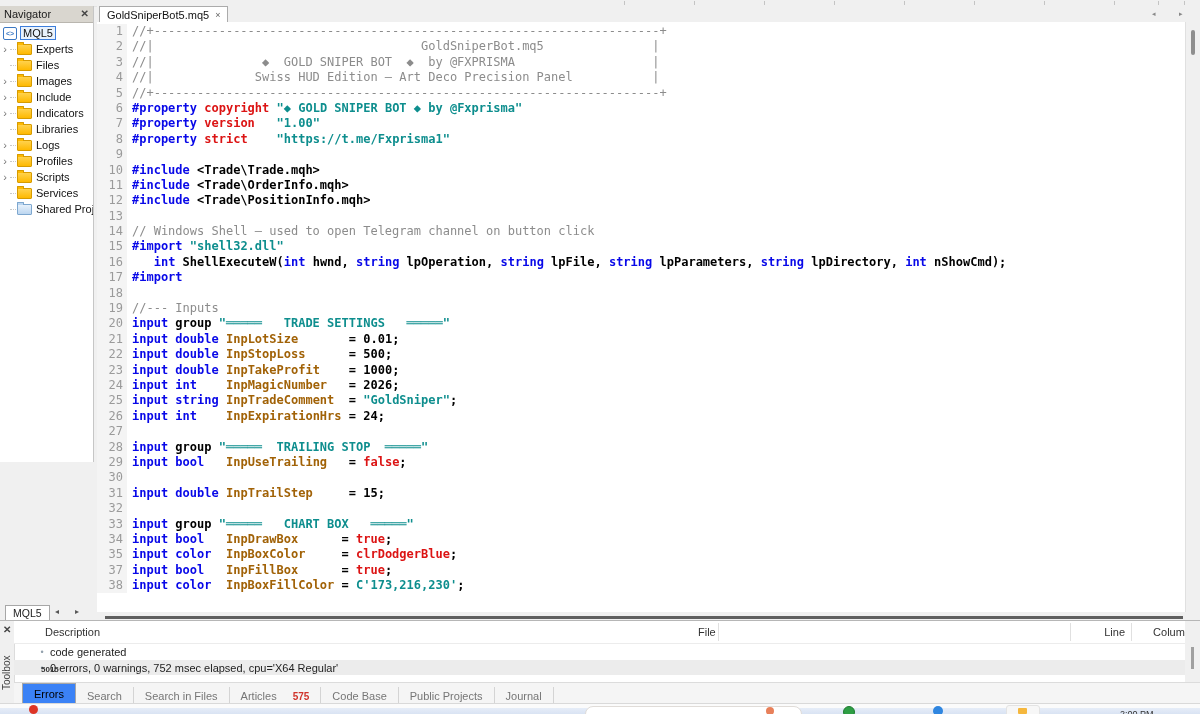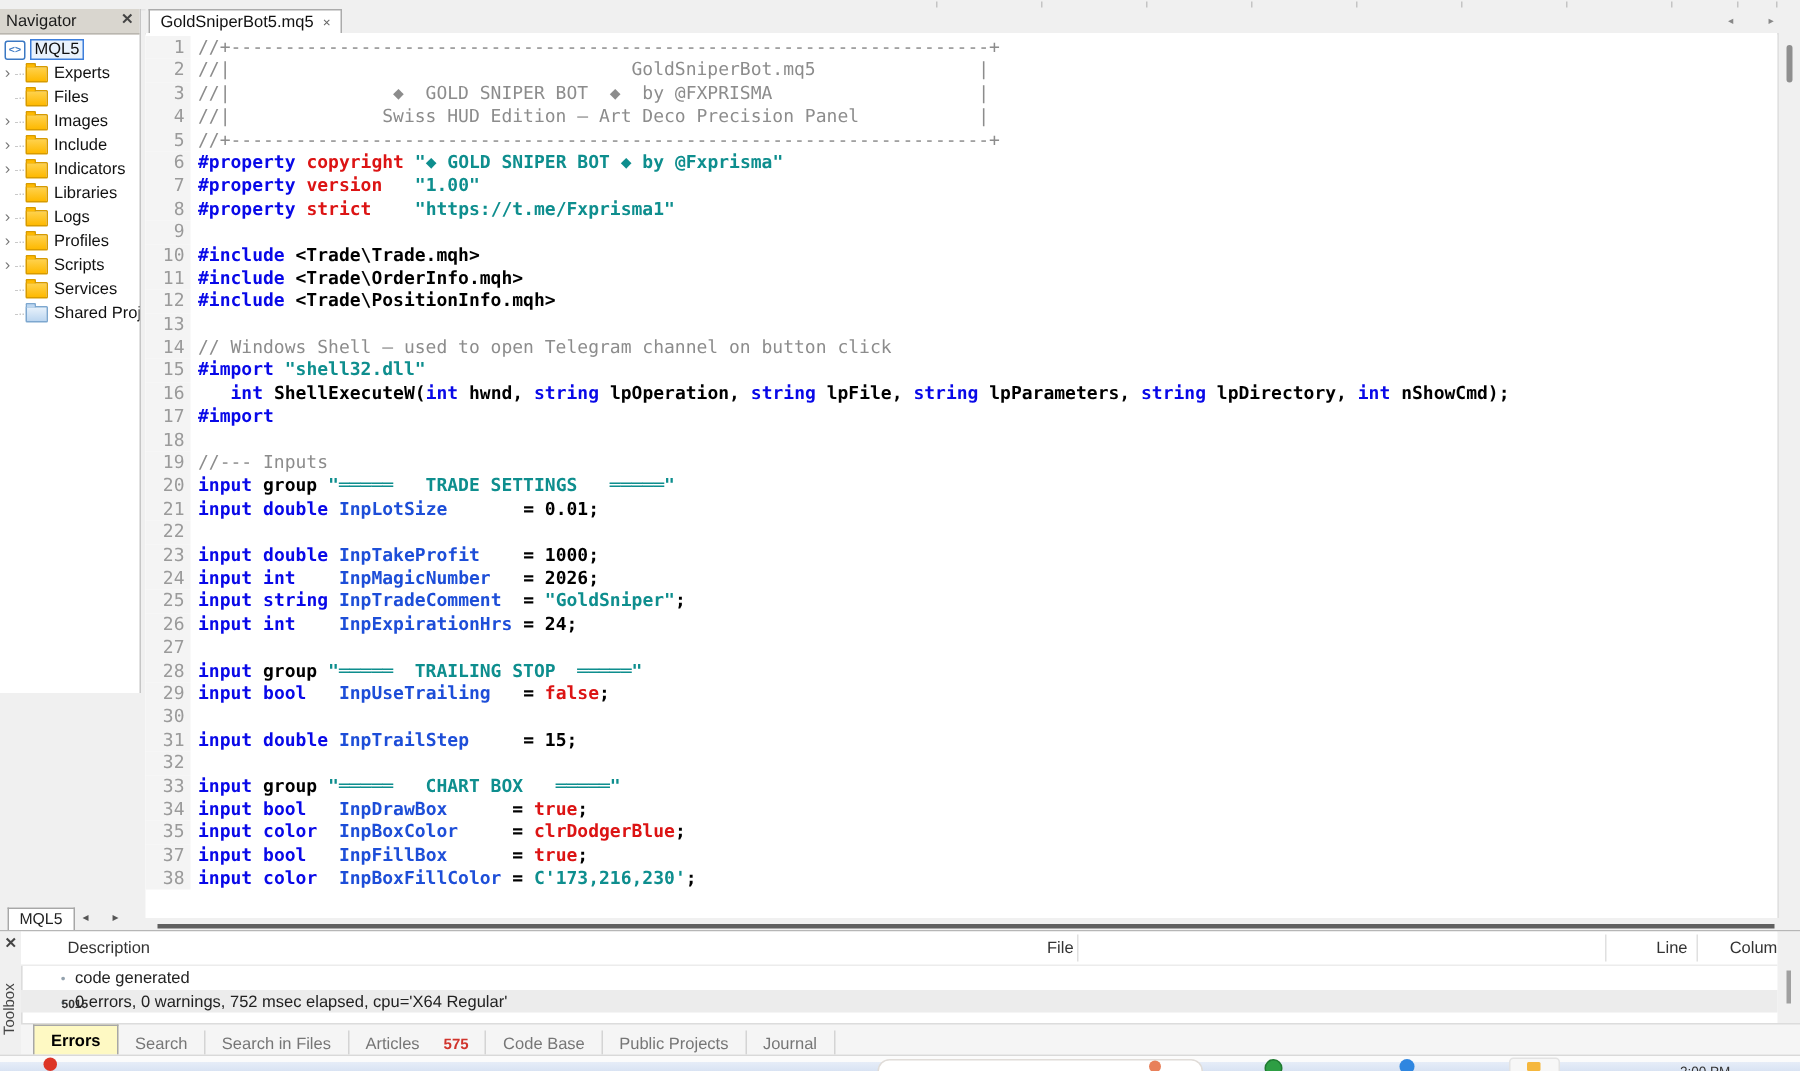--- a/index.html
+++ b/index.html
@@ -38,41 +38,41 @@
   .editor{position:absolute;left:97px;top:22px;width:1088px;height:590px;background:#fff;overflow:hidden;
           font-family:"DejaVu Sans Mono",monospace;font-size:12px;font-weight:600;padding-top:2px;box-sizing:border-box;}
   .cl{display:flex;height:15.4px;line-height:15.4px;}
   .ln{flex:0 0 26px;text-align:right;padding-right:4px;background:#f4f4f4;color:#9a9a9a;font-weight:400;}
   .ct{white-space:pre;padding-left:5px;}
   .ct .c{color:#8c8c8c;font-weight:400;}
   .ct .k{color:#0808e8;}
   .ct .p{color:#dc1414;}
   .ct .s{color:#0e8e8e;}
   .ct .n{color:#000000;}
-  .ct .i{color:#1d4ed8;}
+  .ct .i{color:#a16207;}
   .ct .t{color:#000;}
   .vscroll{position:absolute;left:1185px;top:22px;width:15px;height:590px;background:#f0f0f0;border-left:1px solid #e0e0e0;}
   .vthumb{position:absolute;left:5px;top:8px;width:4px;height:25px;background:#8f8f8f;border-radius:2px;}
   .hscroll{position:absolute;left:97px;top:612px;width:1103px;height:8px;background:#f0f0f0;}
   .hthumb{position:absolute;left:8px;top:4px;width:1078px;height:3px;background:#5f5f5f;}
   
   .toolbox{position:absolute;left:0;top:620px;width:1200px;height:83px;background:#fff;border-top:1px solid #b6b6b6;}
   .tb-side{position:absolute;left:0;top:0;width:14px;height:83px;background:#f0f0f0;border-right:1px solid #dcdcdc;}
   .tb-side .xbtn{position:absolute;left:3px;top:4px;}
   .tb-vert{position:absolute;left:1px;top:26px;width:12px;height:52px;writing-mode:vertical-rl;transform:rotate(180deg);
            font-size:10px;color:#444;text-align:center;}
   .tb-head{position:absolute;left:14px;top:0;width:1171px;height:22px;background:#fff;border-bottom:1px solid #ececec;}
   .tb-col{position:absolute;top:5px;font-size:11px;color:#333;}
   .tb-sep{position:absolute;top:2px;width:1px;height:18px;background:#e0e0e0;}
   .tb-row{position:absolute;left:14px;width:1171px;height:15px;display:flex;align-items:center;font-size:11px;color:#222;}
   .tb-row .dot{width:12px;text-align:center;color:#93a1ad;font-size:9px;margin-left:22px;margin-right:2px;}
   .tb-tabs{position:absolute;left:14px;top:61px;width:1186px;height:22px;background:#f5f5f5;border-top:1px solid #dcdcdc;display:flex;align-items:flex-end;}
   .ttab{height:18px;display:flex;align-items:center;padding:0 11px;color:#767676;border-right:1px solid #d4d4d4;font-size:11px;}
   .ttab:first-child{margin-left:8px;}
-  .ttab.active{background:#fef9c3;border:1px solid #a7a7a7;border-bottom:1px solid #fff;color:#000;font-weight:700;height:20px;}
+  .ttab.active{background:#3b82f6;border:1px solid #a7a7a7;border-bottom:1px solid #fff;color:#000;font-weight:400;height:20px;}
   .ttab .badge{color:#d0342c;font-weight:700;margin-left:4px;font-size:10px;padding-left:12px;}
   .tb-scroll{position:absolute;left:1185px;top:0;width:15px;height:61px;background:#f0f0f0;}
   .tb-sthumb{position:absolute;left:6px;top:26px;width:3px;height:22px;background:#a0a0a0;}
   
   .botwhite{position:absolute;left:0;top:703px;width:1200px;height:5px;background:#fbfbfb;border-top:1px solid #d9d9d9;}
   .taskbar{position:absolute;left:0;top:708px;width:1200px;height:6px;background:linear-gradient(#e6edf8,#d9e3f3);overflow:visible;}
   .badge-circ{position:absolute;left:29px;top:705px;width:9px;height:9px;border-radius:50%;background:#dd3526;}
   .badge-num{position:absolute;left:41px;top:665px;font-size:8px;font-weight:700;color:#333;}
   .pill{position:absolute;left:585px;top:706px;width:215px;height:14px;border-radius:8px;background:#fff;border:1px solid #e0dcd8;}
   .dot-orange{position:absolute;left:766px;top:707px;width:8px;height:8px;border-radius:50%;background:#e8805a;}
@@ -274,20 +274,21 @@
       <div class="cl">
         <span class="ln">20</span>
         <span class="ct"><span class="k">input</span><span class="t"> group </span><span class="s">"═════   TRADE SETTINGS   ═════"</span></span>
       </div>
       <div class="cl">
         <span class="ln">21</span>
         <span class="ct"><span class="k">input</span><span class="t"> </span><span class="k">double</span><span class="t"> </span><span class="i">InpLotSize</span><span class="t">       = </span><span class="n">0.01</span><span class="t">;</span></span>
       </div>
       <div class="cl">
         <span class="ln">22</span>
+        <span class="ct"><span class="k">input</span><span class="t"> </span><span class="k">double</span><span class="t"> </span><span class="i">InpStopLoss</span><span class="t">      = </span><span class="n">500</span><span class="t">;</span></span>
       </div>
       <div class="cl">
         <span class="ln">23</span>
         <span class="ct"><span class="k">input</span><span class="t"> </span><span class="k">double</span><span class="t"> </span><span class="i">InpTakeProfit</span><span class="t">    = </span><span class="n">1000</span><span class="t">;</span></span>
       </div>
       <div class="cl">
         <span class="ln">24</span>
         <span class="ct"><span class="k">input</span><span class="t"> </span><span class="k">int</span><span class="t">    </span><span class="i">InpMagicNumber</span><span class="t">   = </span><span class="n">2026</span><span class="t">;</span></span>
       </div>
       <div class="cl">

